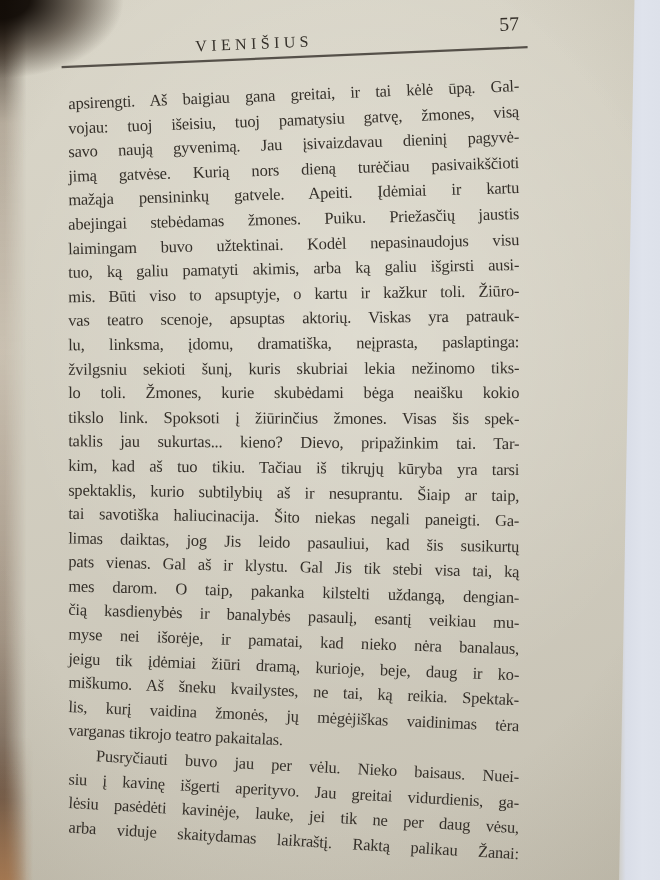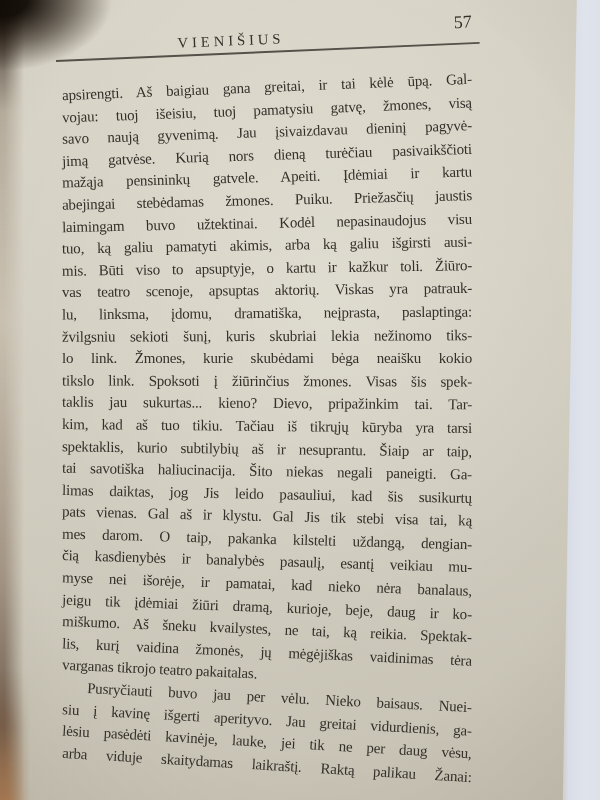--- a/index.html
+++ b/index.html
@@ -103,21 +103,21 @@
       <div class="line j" style="transform: rotate(-1.92deg);">savo naują gyvenimą. Jau įsivaizdavau dieninį pagyvė-</div>
       <div class="line j" style="transform: rotate(-1.73deg);">jimą gatvėse. Kurią nors dieną turėčiau pasivaikščioti</div>
       <div class="line j" style="transform: rotate(-1.54deg);">mažąja pensininkų gatvele. Apeiti. Įdėmiai ir kartu</div>
       <div class="line j" style="transform: rotate(-1.35deg);">abejingai stebėdamas žmones. Puiku. Priežasčių jaustis</div>
       <div class="line j" style="transform: rotate(-1.16deg);">laimingam buvo užtektinai. Kodėl nepasinaudojus visu</div>
       <div class="line j" style="transform: rotate(-0.97deg);">tuo, ką galiu pamatyti akimis, arba ką galiu išgirsti ausi-</div>
       <div class="line j" style="transform: rotate(-0.78deg);">mis. Būti viso to apsuptyje, o kartu ir kažkur toli. Žiūro-</div>
       <div class="line j" style="transform: rotate(-0.59deg);">vas teatro scenoje, apsuptas aktorių. Viskas yra patrauk-</div>
       <div class="line j" style="transform: rotate(-0.4deg);">lu, linksma, įdomu, dramatiška, neįprasta, paslaptinga:</div>
       <div class="line j" style="transform: rotate(-0.21deg);">žvilgsniu sekioti šunį, kuris skubriai lekia nežinomo tiks-</div>
-      <div class="line j" style="transform: rotate(-0.02deg);">lo link. Žmones, kurie skubėdami bėga neaišku kokio</div>
+      <div class="line j" style="transform: rotate(-0.02deg);">lo toli. Žmones, kurie skubėdami bėga neaišku kokio</div>
       <div class="line j" style="transform: rotate(0.17deg);">tikslo link. Spoksoti į žiūrinčius žmones. Visas šis spek-</div>
       <div class="line j" style="transform: rotate(0.36deg);">taklis jau sukurtas... kieno? Dievo, pripažinkim tai. Tar-</div>
       <div class="line j" style="transform: rotate(0.55deg);">kim, kad aš tuo tikiu. Tačiau iš tikrųjų kūryba yra tarsi</div>
       <div class="line j" style="transform: rotate(0.74deg);">spektaklis, kurio subtilybių aš ir nesuprantu. Šiaip ar taip,</div>
       <div class="line j" style="transform: rotate(0.93deg);">tai savotiška haliucinacija. Šito niekas negali paneigti. Ga-</div>
       <div class="line j" style="transform: rotate(1.12deg);">limas daiktas, jog Jis leido pasauliui, kad šis susikurtų</div>
       <div class="line j" style="transform: rotate(1.31deg);">pats vienas. Gal aš ir klystu. Gal Jis tik stebi visa tai, ką</div>
       <div class="line j" style="transform: rotate(1.5deg);">mes darom. O taip, pakanka kilstelti uždangą, dengian-</div>
       <div class="line j" style="transform: rotate(1.69deg);">čią kasdienybės ir banalybės pasaulį, esantį veikiau mu-</div>
       <div class="line j" style="transform: rotate(1.88deg);">myse nei išorėje, ir pamatai, kad nieko nėra banalaus,</div>

